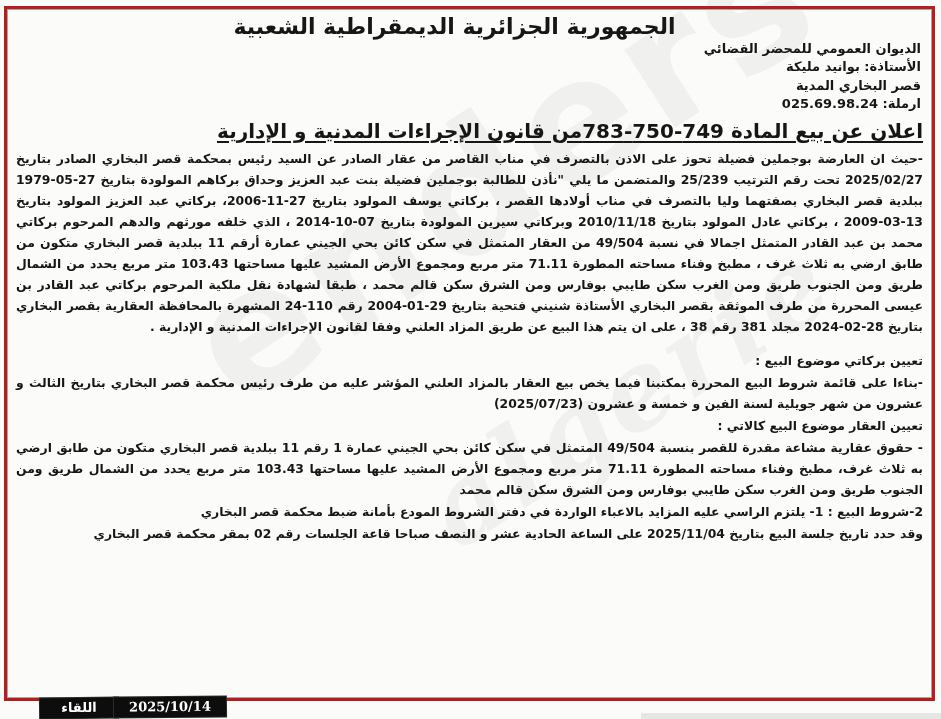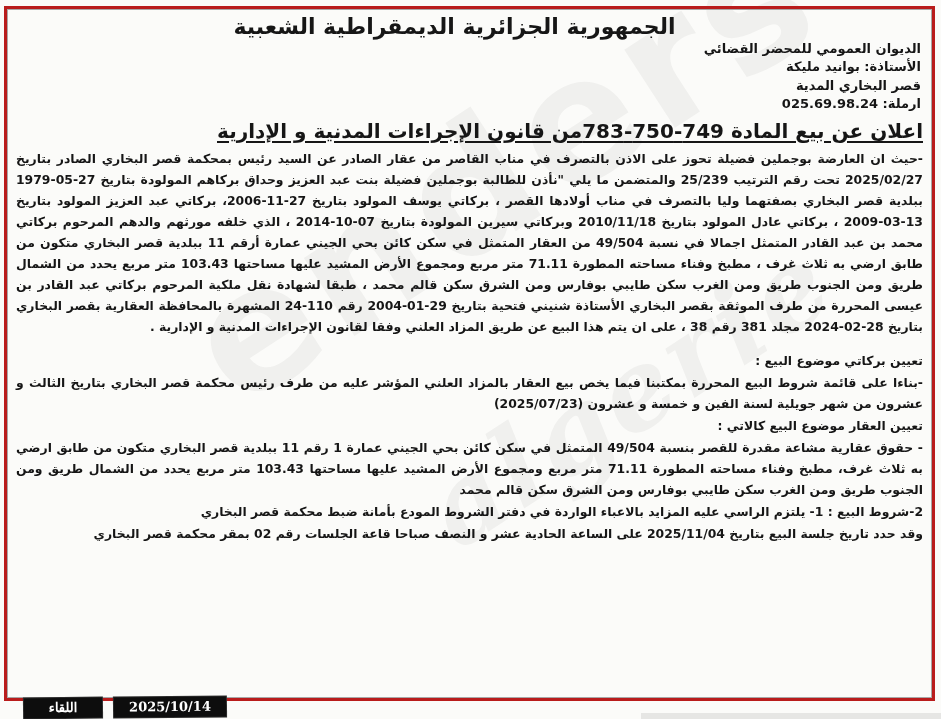--- a/index.html
+++ b/index.html
@@ -72,21 +72,21 @@
   .body-text p.mt{ margin-top:12px; }
   .body-text p.sec-heading{ text-align:right; }
   .badge{
     position:absolute;z-index:3;
     background:#0d0d0d;color:#ffffff;
     font-weight:bold;font-size:13px;line-height:17px;
     padding:1px 10px 2px 10px;
     direction:rtl;text-align:center;
     box-shadow:0 0 0 1px #2c2c2c;
   }
-  .badge-label{ left:24px; bottom:1px; min-width:58px; transform:rotate(-0.6deg);font-family:Liberation Serif, serif; }
+  .badge-label{ left:40px; bottom:1px; min-width:58px; transform:rotate(-0.6deg); }
   .badge-date{
     left:114px; bottom:2px; min-width:92px;
     font-family:"DejaVu Serif",serif;
     transform:rotate(-0.6deg);
   }
   .scan-shadow{
     position:absolute;right:0;bottom:0;height:6px;width:300px;
     background:#d9d9d6;opacity:.6;z-index:0;
   }
 </style>

